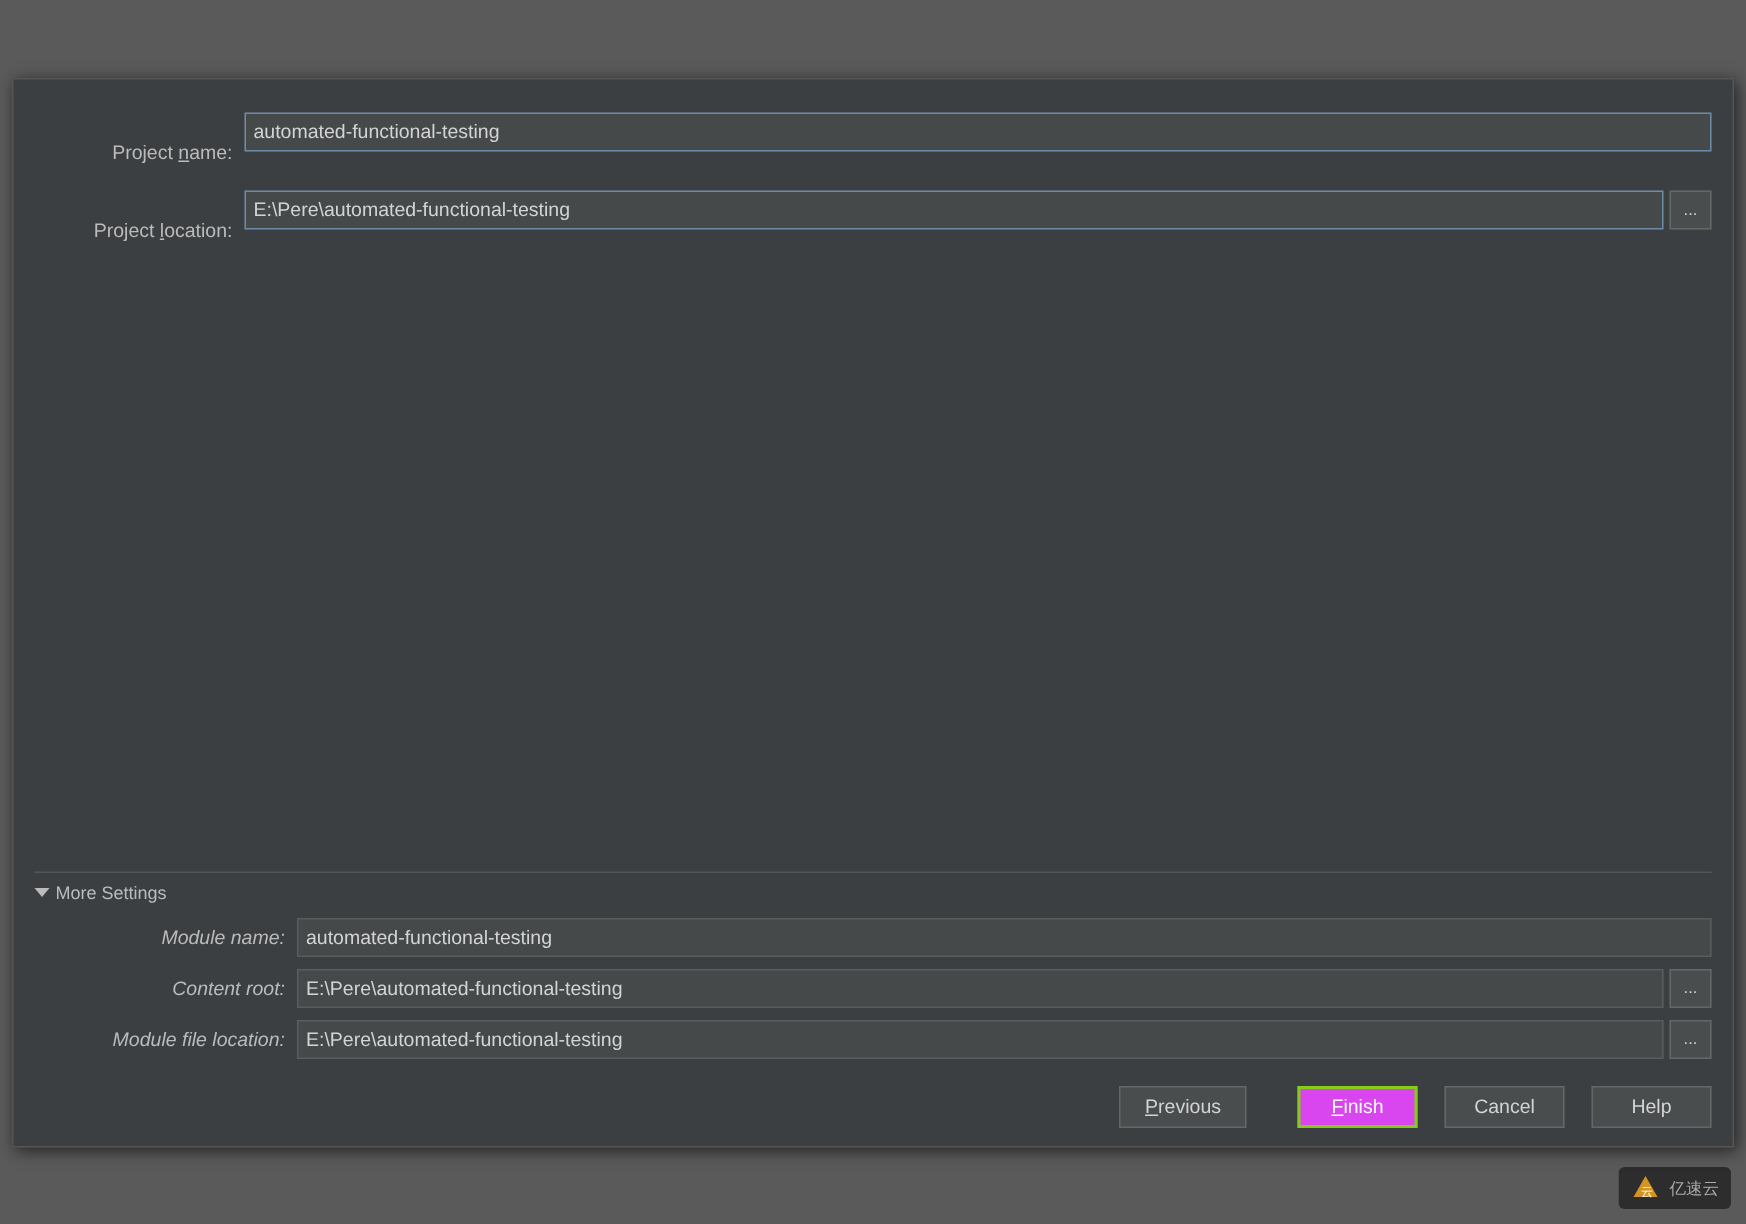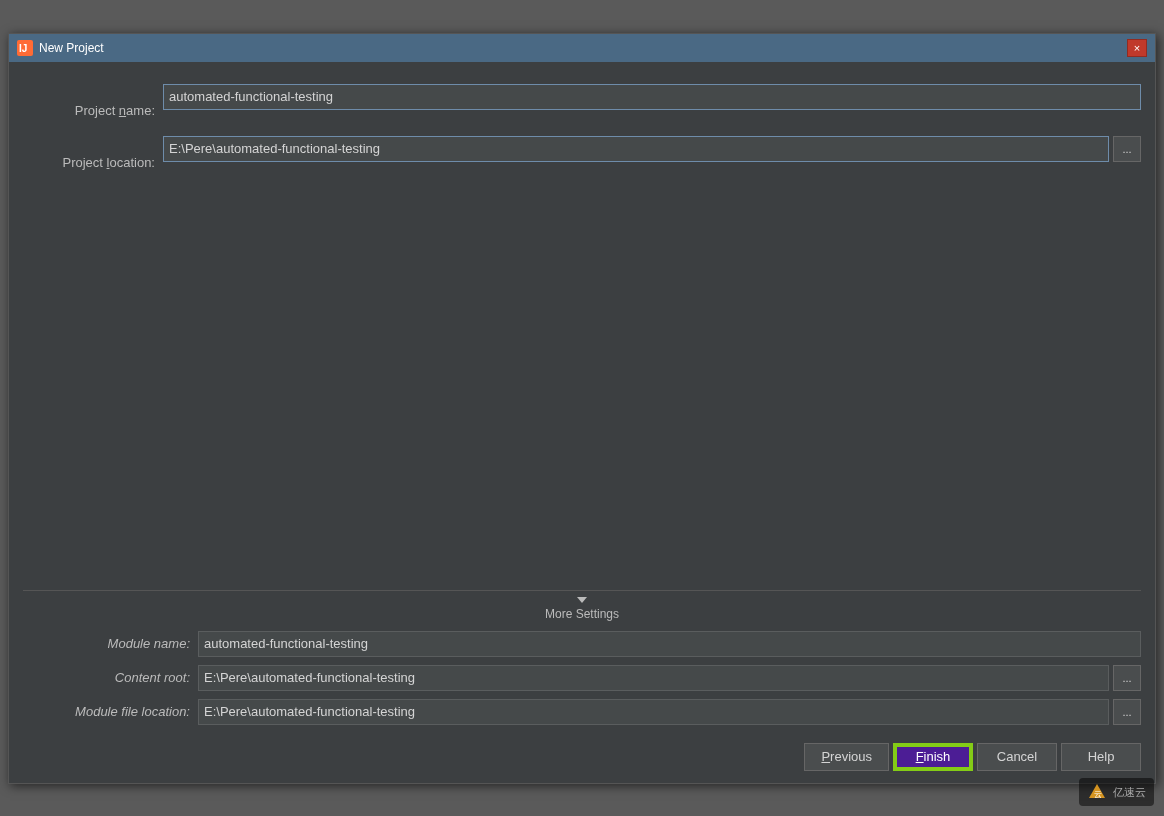--- a/index.html
+++ b/index.html
@@ -133,21 +133,20 @@
 
     .more-settings-toggle {
       display: flex;
       align-items: center;
       gap: 4px;
       color: #bbbbbb;
       font-size: 12px;
       cursor: pointer;
       margin-bottom: 10px;
       user-select: none;
-      flex-direction: column;
     }
 
     .triangle-down {
       width: 0;
       height: 0;
       border-left: 5px solid transparent;
       border-right: 5px solid transparent;
       border-top: 6px solid #bbbbbb;
       display: inline-block;
     }
@@ -226,41 +225,42 @@
       border-left: 4px solid transparent;
       border-right: 4px solid transparent;
       border-top: 5px solid #d4d4d4;
     }
 
     .button-bar {
       display: flex;
       justify-content: flex-end;
       align-items: center;
       padding: 10px 14px 12px 14px;
-      gap: 4px;
+      gap: 18px;
     }
 
     .btn {
       height: 28px;
       padding: 0 16px;
       font-size: 13px;
       border: 1px solid #666;
       background: #4a4d4e;
       color: #d4d4d4;
       cursor: pointer;
       display: flex;
       align-items: center;
       justify-content: center;
       min-width: 80px;
     }
 
     .btn-primary {
-      background: #4c1d95;
-      border: 4px solid #84cc16;
+      background: #d946ef;
+      border: 2px solid #84cc16;
       color: #ffffff;
+      margin-left: 16px;
     }
 
     .btn .underline {
       text-decoration: underline;
     }
 
     .watermark {
       position: fixed;
       bottom: 10px;
       right: 10px;
@@ -272,31 +272,20 @@
       gap: 6px;
       font-size: 11px;
       color: #aaa;
     }
   </style>
 </head>
 <body>
 
 <div class="dialog-window">
 
-  <div class="title-bar">
-    <div class="title-bar-left">
-
-      <svg class="title-bar-icon" viewBox="0 0 16 16">
-        <rect width="16" height="16" fill="#FF6B35" rx="2"></rect>
-        <text x="2" y="12" font-size="10" fill="white" font-weight="bold">IJ</text>
-      </svg>
-      <span class="title-bar-title">New Project</span>
-    </div>
-    <div class="title-bar-close">×</div>
-  </div>
 
   <div class="dialog-content">
 
     <div class="form-row">
       <div class="form-label">
         <span>Project <span class="underline">n</span>ame:</span>
       </div>
       <div class="form-input-wrap">
         <input class="form-input" type="text" value="automated-functional-testing" style="">
       </div>

